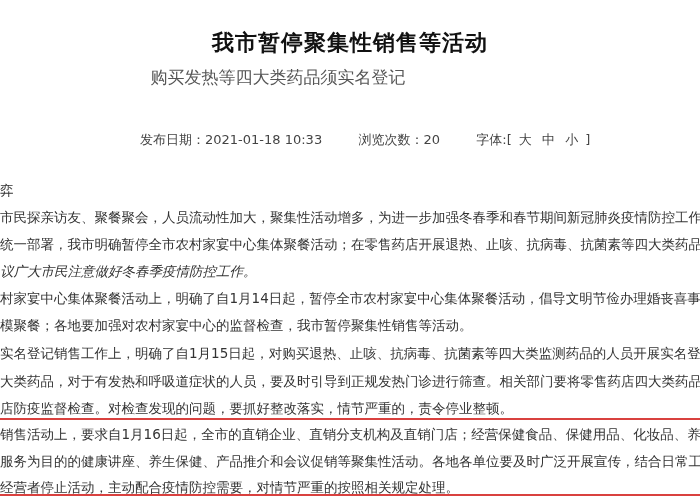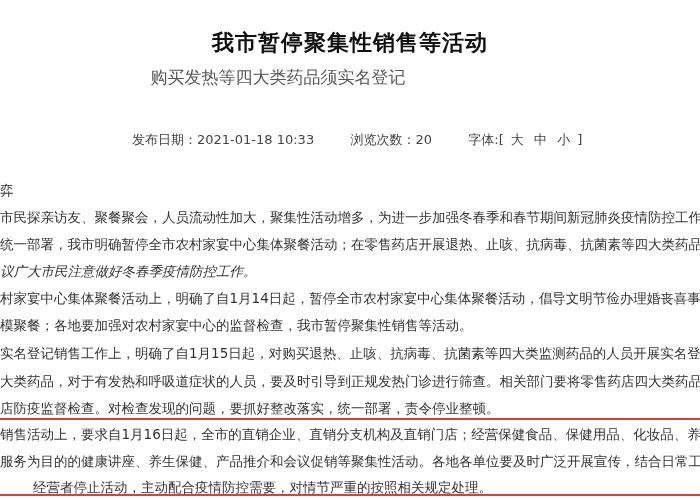--- a/index.html
+++ b/index.html
@@ -31,21 +31,21 @@
       top: 66px;
       left: 0;
       width: 556px;
       text-align: center;
       font-size: 17px;
       color: #555555;
     }
     .meta {
       position: absolute;
       top: 131px;
-      left: 132px;
+      left: 140px;
       font-size: 13px;
       color: #444444;
       white-space: nowrap;
     }
     .meta span { display: inline-block; }
     .meta .gap { width: 28px; }
     .meta .font-size-link { cursor: pointer; margin: 0 3px; }
     .line {
       position: absolute;
       left: 0;
@@ -83,19 +83,19 @@
 
 <div>
   <div class="line" style="top:182px; left:0px;">弈</div>
   <div class="line" style="top:209px; left:0px;">市民探亲访友、聚餐聚会，人员流动性加大，聚集性活动增多，为进一步加强冬春季和春节期间新冠肺炎疫情防控工作。</div>
   <div class="line" style="top:236px; left:0px;">统一部署，我市明确暂停全市农村家宴中心集体聚餐活动；在零售药店开展退热、止咳、抗病毒、抗菌素等四大类药品实</div>
   <div class="line" style="top:263px; left:0px;font-style:italic;">议广大市民注意做好冬春季疫情防控工作。</div>
   <div class="line" style="top:290px; left:0px;">村家宴中心集体聚餐活动上，明确了自1月14日起，暂停全市农村家宴中心集体聚餐活动，倡导文明节俭办理婚丧喜事，</div>
   <div class="line" style="top:317px; left:0px;">模聚餐；各地要加强对农村家宴中心的监督检查，我市暂停聚集性销售等活动。</div>
   <div class="line" style="top:345px; left:0px;">实名登记销售工作上，明确了自1月15日起，对购买退热、止咳、抗病毒、抗菌素等四大类监测药品的人员开展实名登记</div>
   <div class="line" style="top:373px; left:0px;">大类药品，对于有发热和呼吸道症状的人员，要及时引导到正规发热门诊进行筛查。相关部门要将零售药店四大类药品登</div>
-  <div class="line" style="top:400px; left:0px;">店防疫监督检查。对检查发现的问题，要抓好整改落实，统一部署，责令停业整顿。</div>
+  <div class="line" style="top:400px; left:0px;">店防疫监督检查。对检查发现的问题，要抓好整改落实，情节严重的，责令停业整顿。</div>
   <div class="line" style="top:426px; left:0px;">销售活动上，要求自1月16日起，全市的直销企业、直销分支机构及直销门店；经营保健食品、保健用品、化妆品、养生</div>
   <div class="line" style="top:453px; left:0px;">服务为目的的健康讲座、养生保健、产品推介和会议促销等聚集性活动。各地各单位要及时广泛开展宣传，结合日常工作</div>
-  <div class="line" style="top:479px; left:0px;padding-left:33px;">经营者停止活动，主动配合疫情防控需要，对情节严重的按照相关规定处理。</div>
+  <div class="line" style="top:479px; left:0px;">经营者停止活动，主动配合疫情防控需要，对情节严重的按照相关规定处理。</div>
 </div>
 
 <div class="highlight-box"></div>
 
 </body></html>

